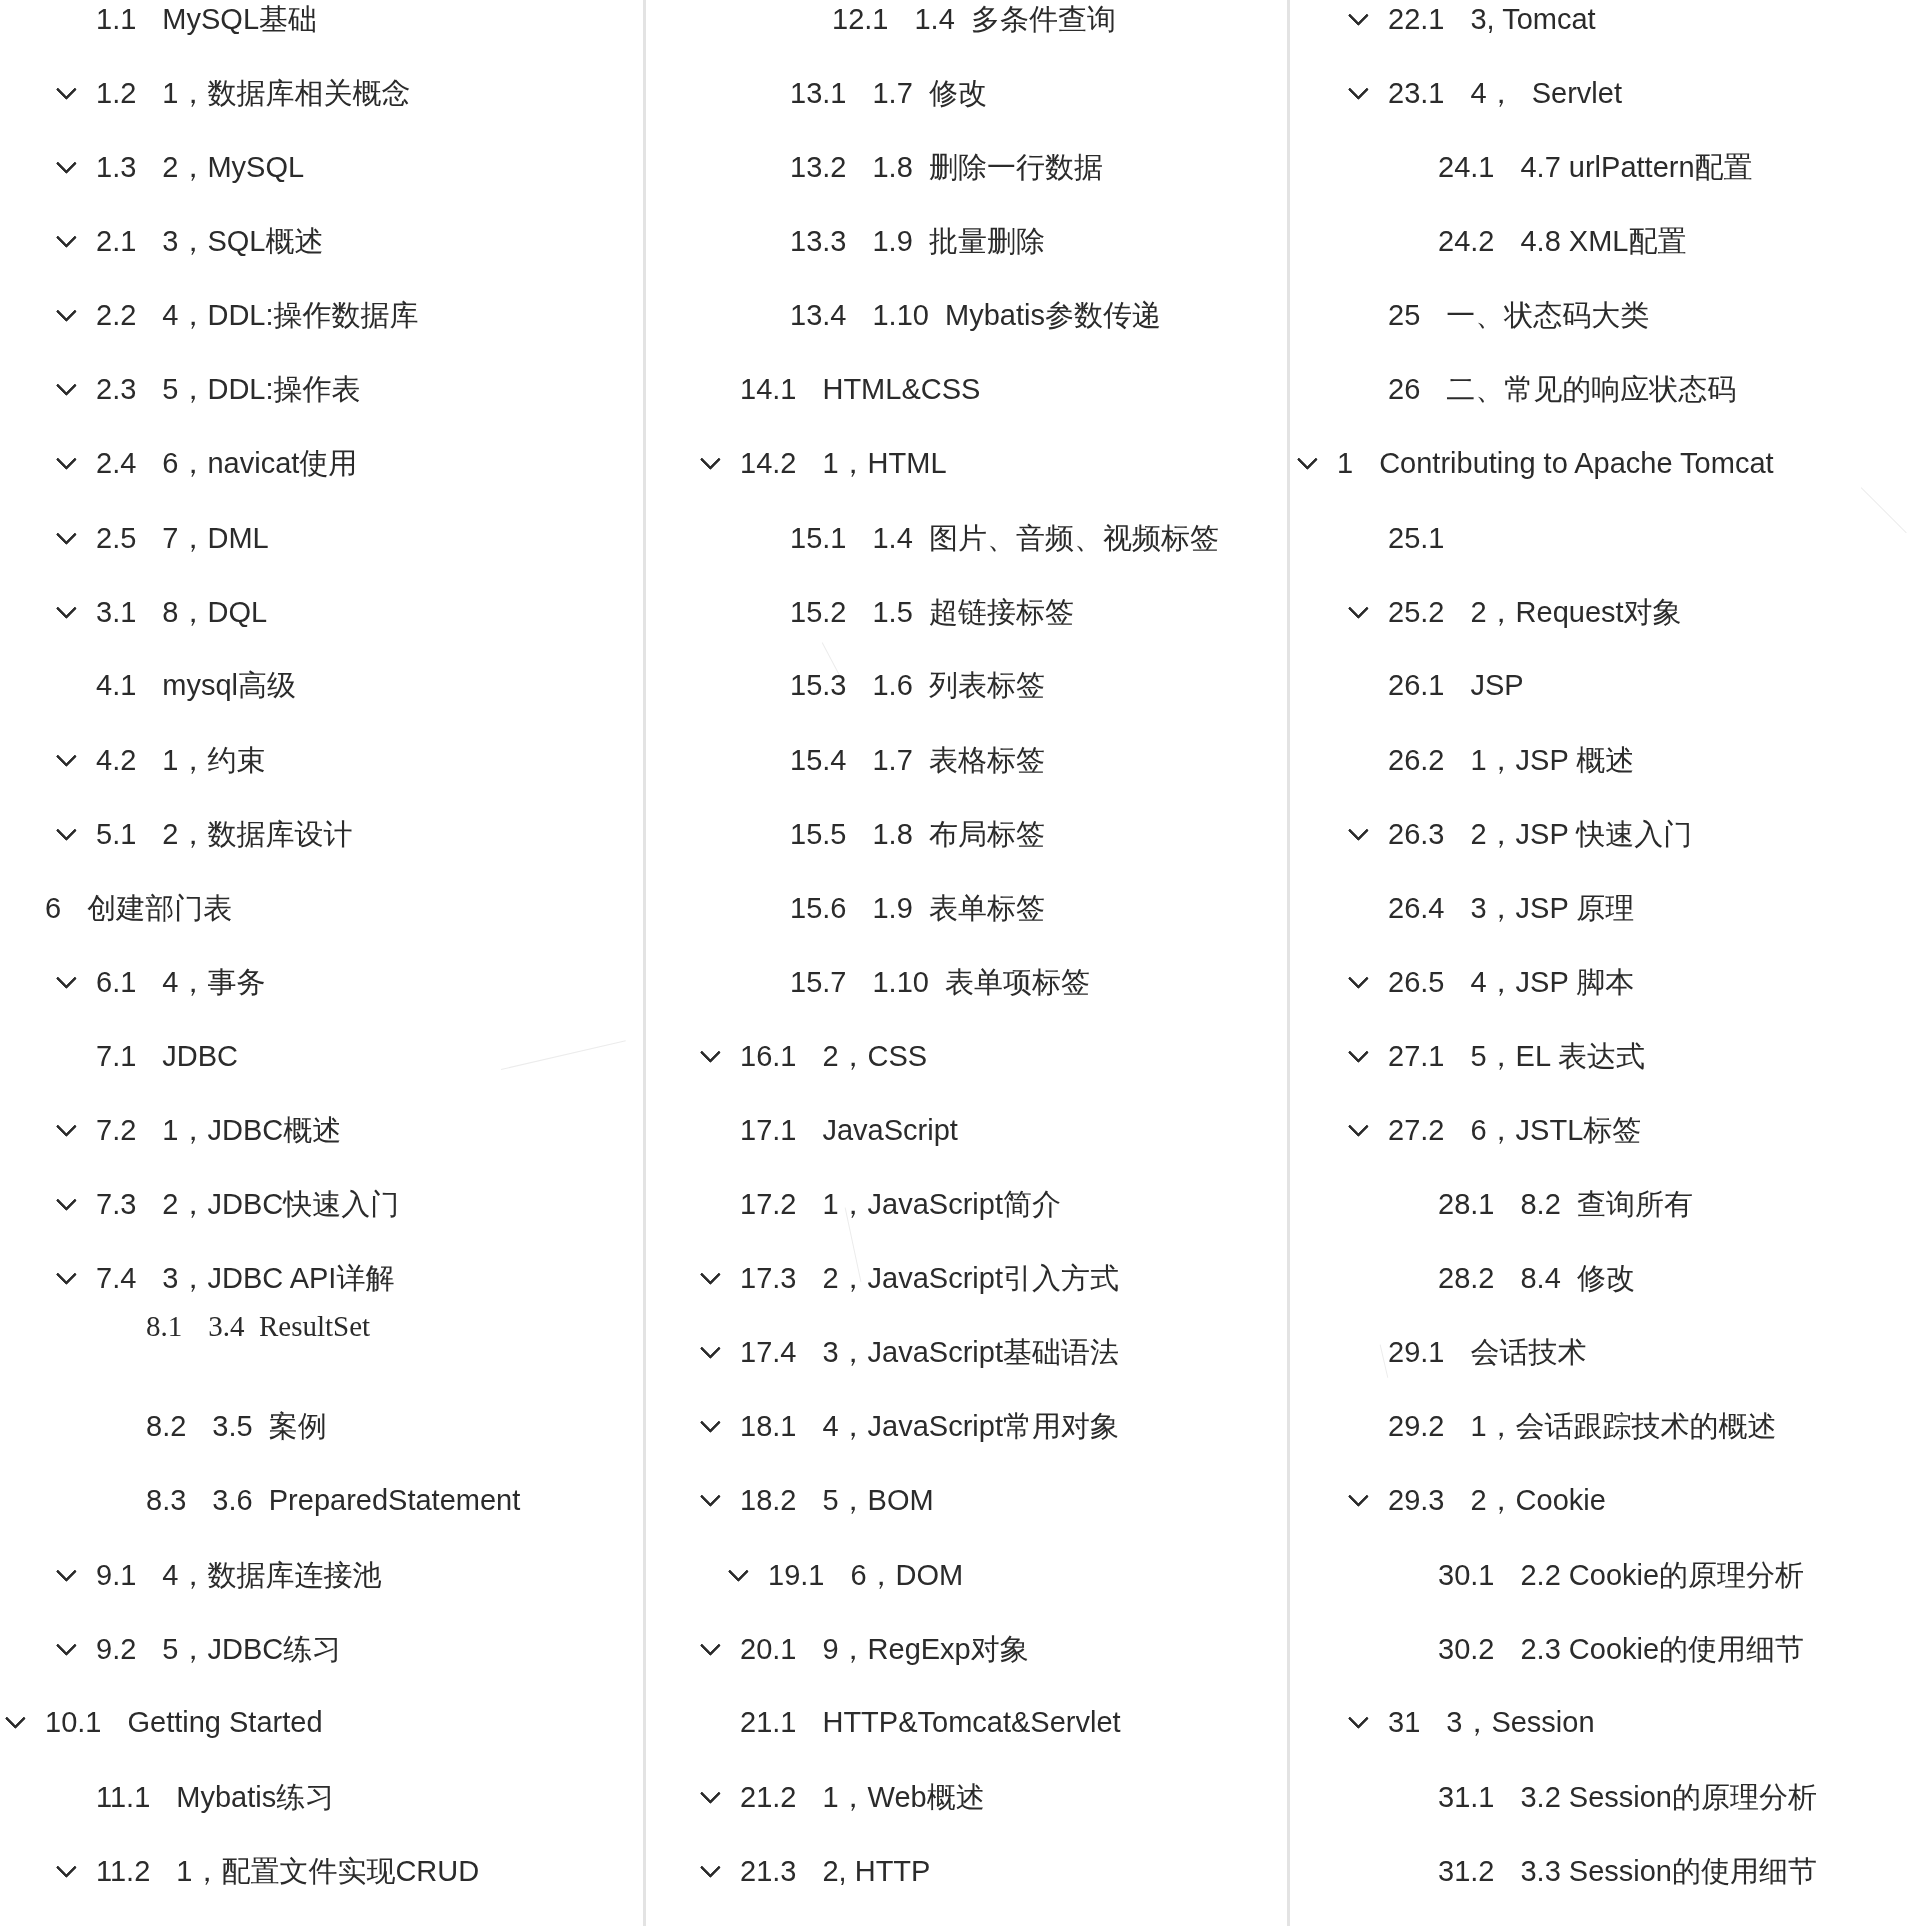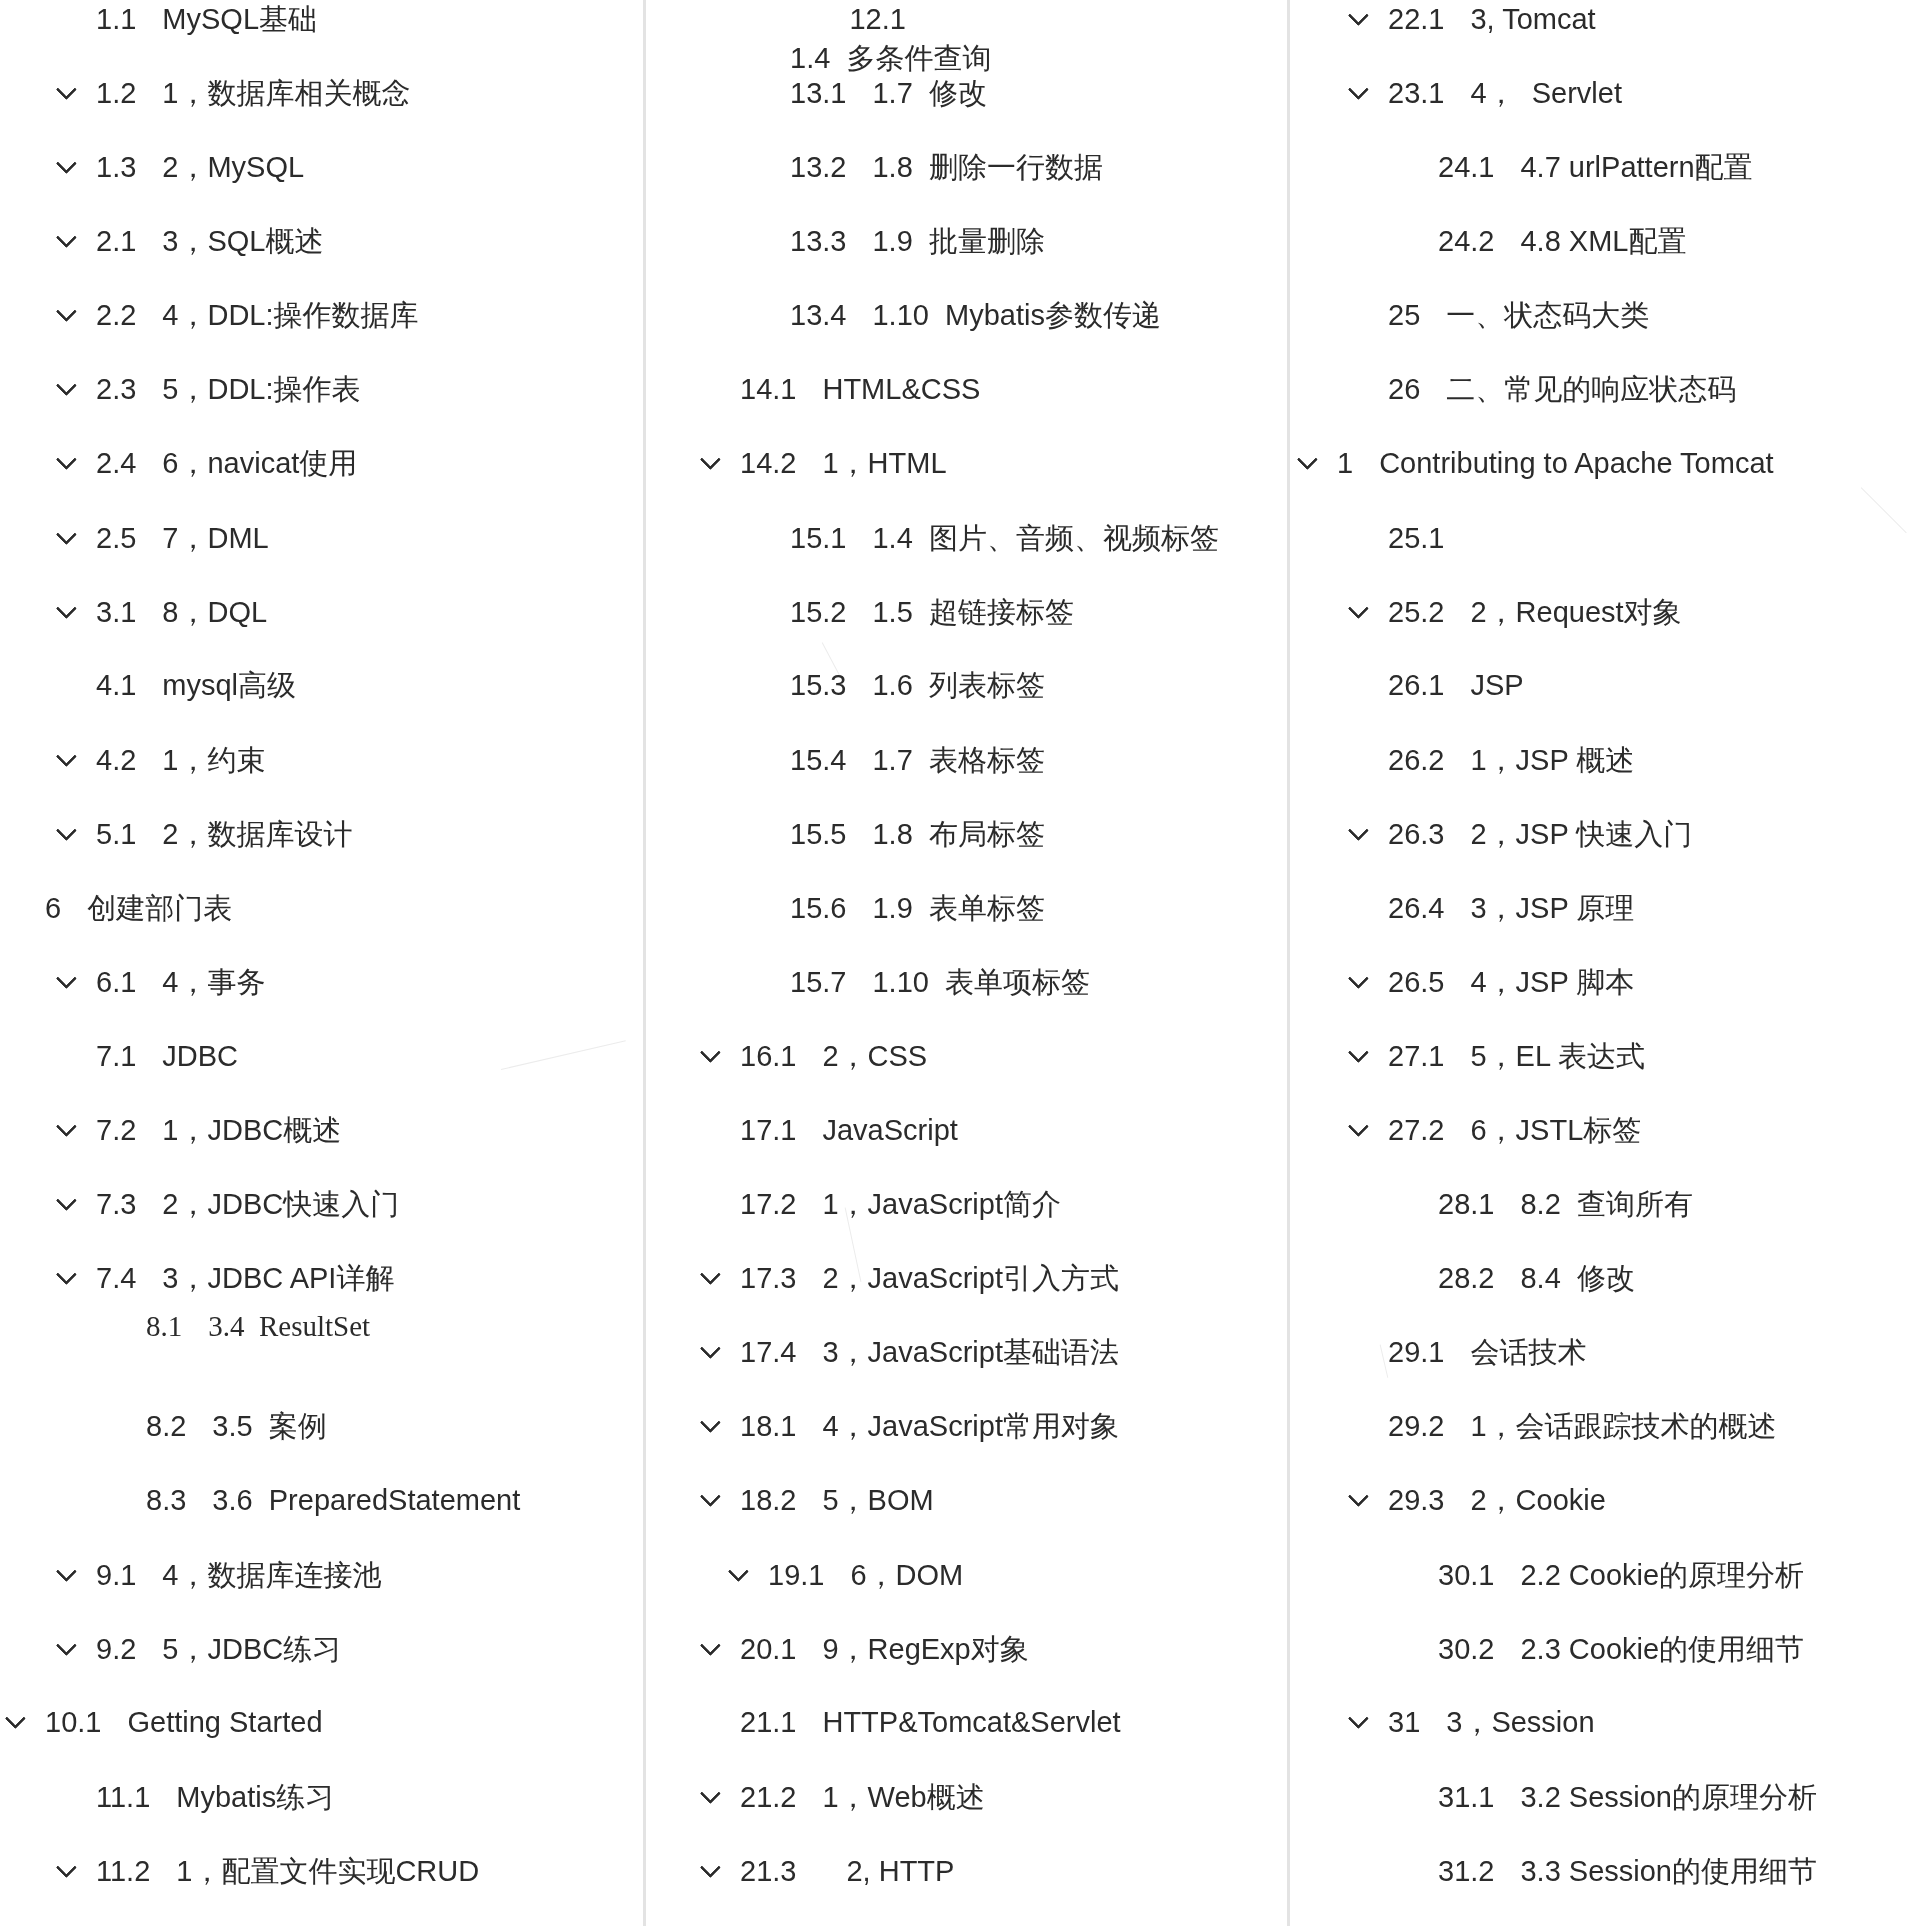--- a/index.html
+++ b/index.html
@@ -186,21 +186,21 @@
     <div class="row" style="left: 96px; top: 1778px;">
     
     <span class="num">11.1</span>
     <span class="title">Mybatis练习</span>
   </div>
     <div class="row" style="left: 96px; top: 1852px;">
     <span class="chev"></span>
     <span class="num">11.2</span>
     <span class="title">1，配置文件实现CRUD</span>
   </div>
-    <div class="row" style="left: 790px; top: 0px; flex-direction: column;">
+    <div class="row" style="left: 832px; top: 0px;">
     
     <span class="num">12.1</span>
     <span class="title">1.4  多条件查询</span>
   </div>
     <div class="row" style="left: 790px; top: 74px;">
     
     <span class="num">13.1</span>
     <span class="title">1.7  修改</span>
   </div>
     <div class="row" style="left: 790px; top: 148px;">
@@ -311,21 +311,21 @@
     <div class="row" style="left: 740px; top: 1703px;">
     
     <span class="num">21.1</span>
     <span class="title">HTTP&amp;Tomcat&amp;Servlet</span>
   </div>
     <div class="row" style="left: 740px; top: 1778px;">
     <span class="chev"></span>
     <span class="num">21.2</span>
     <span class="title">1，Web概述</span>
   </div>
-    <div class="row" style="left: 740px; top: 1852px; gap: 24px;">
+    <div class="row" style="left: 740px; top: 1852px;">
     <span class="chev"></span>
     <span class="num">21.3</span>
     <span class="title">2, HTTP</span>
   </div>
     <div class="row" style="left: 1388px; top: 0px;">
     <span class="chev"></span>
     <span class="num">22.1</span>
     <span class="title">3, Tomcat</span>
   </div>
     <div class="row" style="left: 1388px; top: 74px;">

